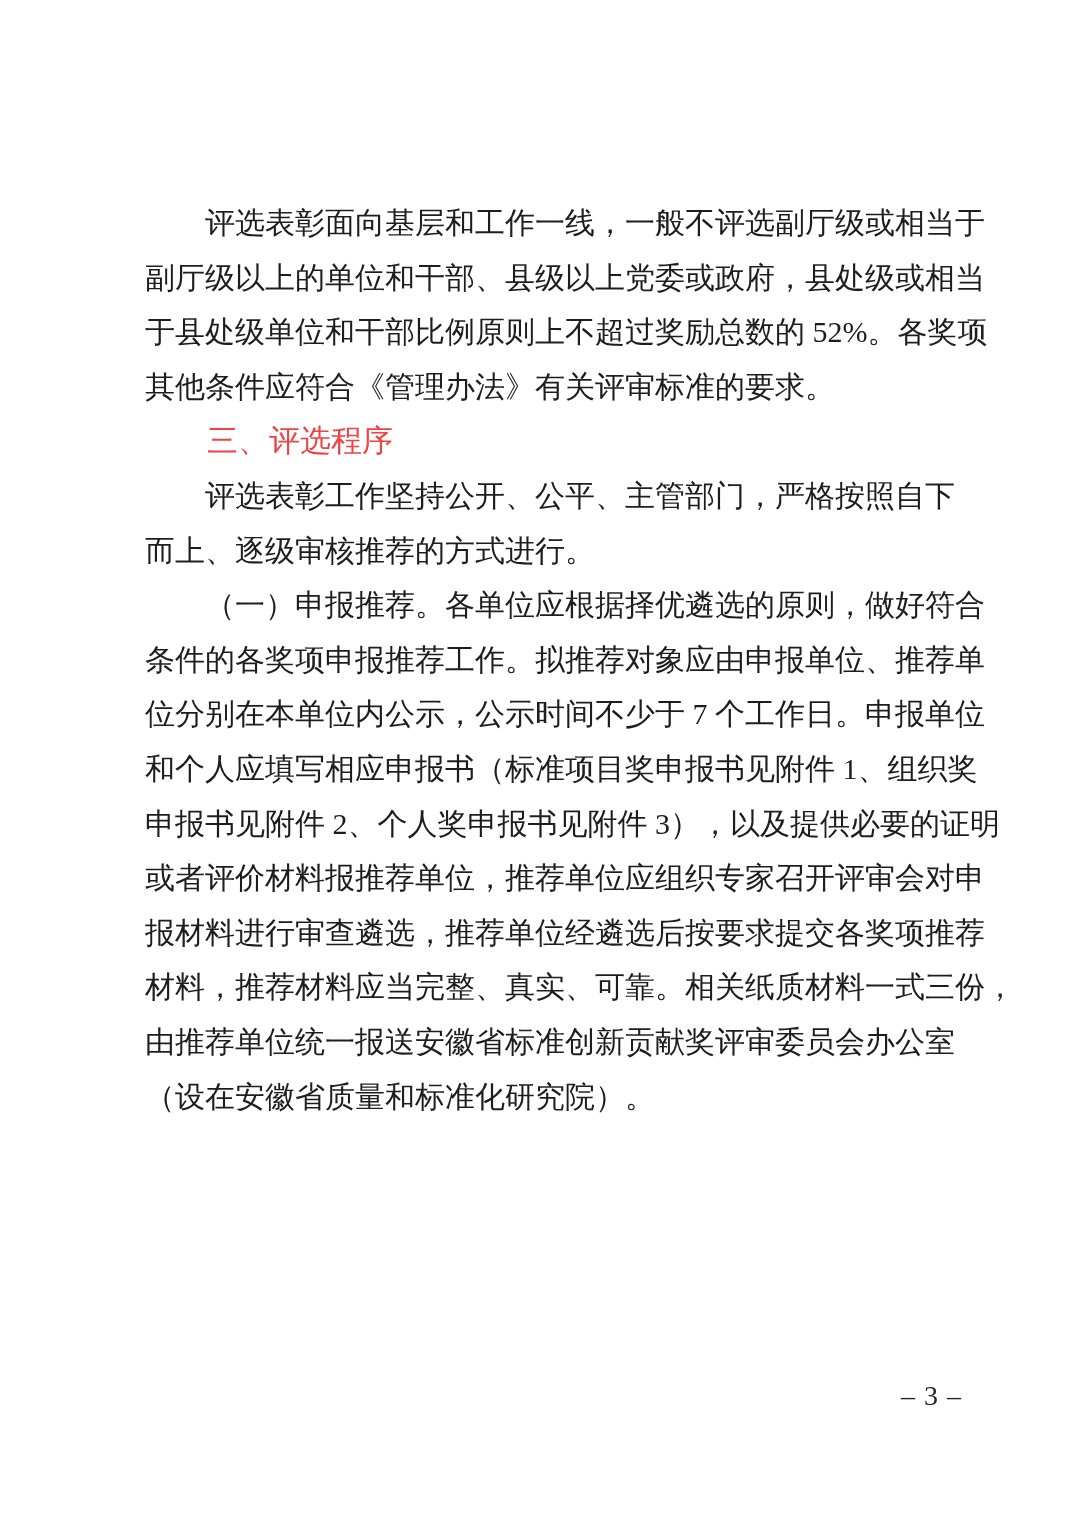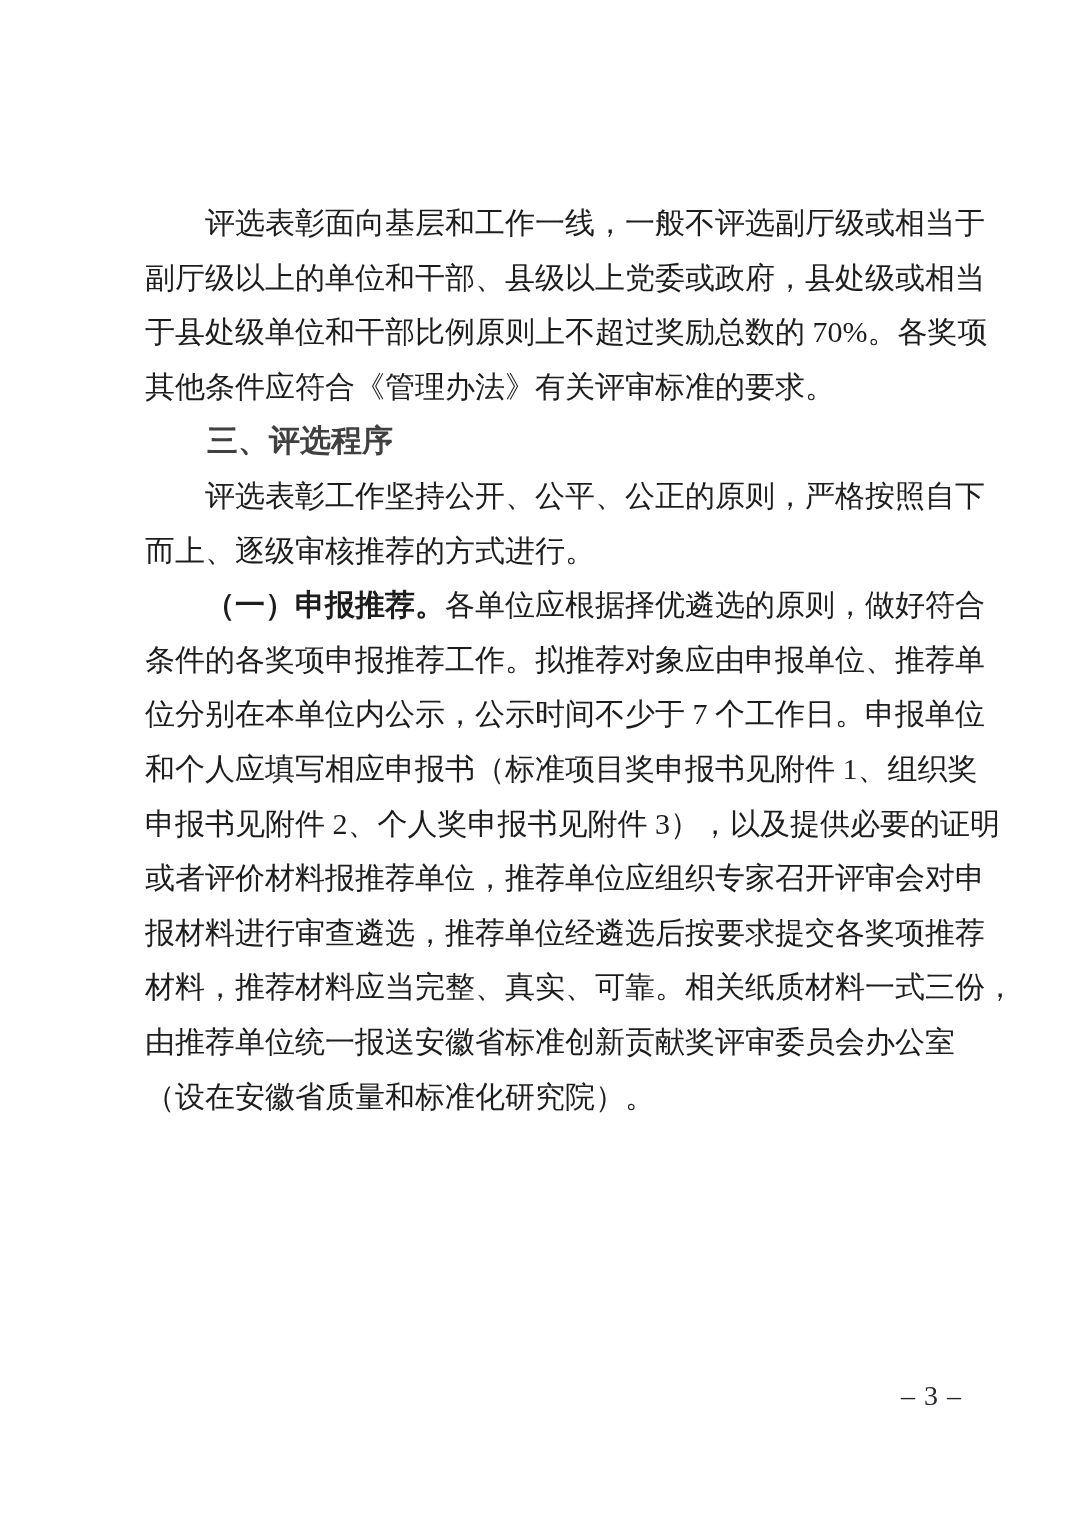--- a/index.html
+++ b/index.html
@@ -24,50 +24,50 @@
     font-family: "Liberation Serif", "DejaVu Serif", serif;
     font-size: 30px;
     line-height: 54.6px;
     color: #1d1d1d;
     white-space: pre; 
   }
   .heading {
     margin: 0;
     padding-left: 62px;
     font-family: "Liberation Sans", "DejaVu Sans", sans-serif;
-    font-weight: 700;
+    font-weight: 400;
     font-size: 31px;
     line-height: 54.6px;
-    color: #404040;
+    color: #ef4444;
     white-space: pre;
   }
   .lead {
-    font-weight: 700;
+    font-weight: 400;
   }
   .page-number {
     position: absolute;
     top: 1381px;
     right: 118px;
     font-family: "Liberation Serif", "DejaVu Serif", serif;
     font-size: 28px;
     line-height: 30px;
     letter-spacing: 1px;
     color: #252530;
   }
 </style>
 </head>
 <body>
 
 <div class="content">
   <p class="para">　　评选表彰面向基层和工作一线，一般不评选副厅级或相当于
 副厅级以上的单位和干部、县级以上党委或政府，县处级或相当
-于县处级单位和干部比例原则上不超过奖励总数的 70%。各奖项
+于县处级单位和干部比例原则上不超过奖励总数的 52%。各奖项
 其他条件应符合《管理办法》有关评审标准的要求。</p>
   <h2 class="heading">三、评选程序</h2>
-  <p class="para">　　评选表彰工作坚持公开、公平、公正的原则，严格按照自下
+  <p class="para">　　评选表彰工作坚持公开、公平、主管部门，严格按照自下
 而上、逐级审核推荐的方式进行。</p>
   <p class="para"><span class="lead">　　（一）申报推荐。</span><span>各单位应根据择优遴选的原则，做好符合
 条件的各奖项申报推荐工作。拟推荐对象应由申报单位、推荐单
 位分别在本单位内公示，公示时间不少于 7 个工作日。申报单位
 和个人应填写相应申报书（标准项目奖申报书见附件 1、组织奖
 申报书见附件 2、个人奖申报书见附件 3），以及提供必要的证明
 或者评价材料报推荐单位，推荐单位应组织专家召开评审会对申
 报材料进行审查遴选，推荐单位经遴选后按要求提交各奖项推荐
 材料，推荐材料应当完整、真实、可靠。相关纸质材料一式三份，
 由推荐单位统一报送安徽省标准创新贡献奖评审委员会办公室

